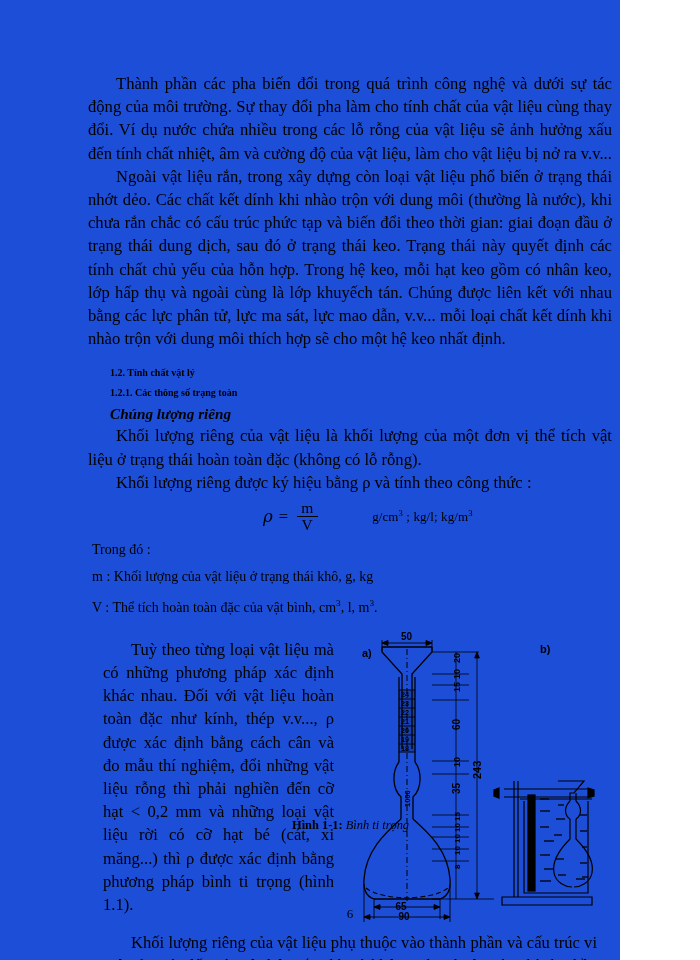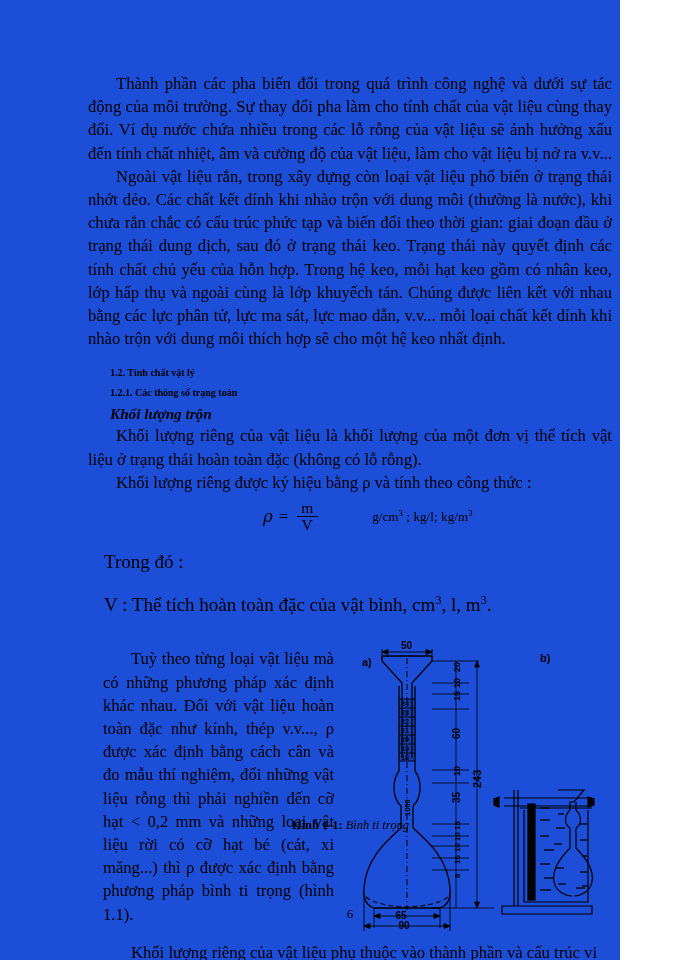--- a/index.html
+++ b/index.html
@@ -71,22 +71,22 @@
     margin: 0 2px;
     line-height: 1.05;
   }
   .frac .num { padding: 0 5px; font-size: 15.5px; }
   .frac .den { padding: 0 5px; border-top: 1.1px solid #000; font-size: 15.5px; }
   .rho { font-style: italic; font-family: "DejaVu Serif", serif; }
   .units { margin-left: 52px; font-size: 13px; letter-spacing: 0.1px;}
   sup.s { font-size: 0.66em; vertical-align: super; }
 
   .line {
-    margin: 16px;
-    font-size: 19px;
+    margin: 4px;
+    font-size: 14px;
     line-height: 23.2px;
     text-indent: 0;
   }
 
   
   .figure {
     float: right;
     width: 268px;
     margin: 6px 0 0 10px;
     position: relative;
@@ -130,36 +130,37 @@
 
 <div class="page">
 
   <div class="content">
 
     <p class="body-text">Thành phần các pha biến đổi trong quá trình công nghệ và dưới sự tác động của môi trường. Sự thay đổi pha làm cho tính chất của vật liệu cùng thay đổi. Ví dụ nước chứa nhiều trong các lỗ rỗng của vật liệu sẽ ảnh hưởng xấu đến tính chất nhiệt, âm và cường độ của vật liệu, làm cho vật liệu bị nở ra v.v...</p>
     <p class="body-text">Ngoài vật liệu rắn, trong xây dựng còn loại vật liệu phổ biến ở trạng thái nhớt dẻo. Các chất kết dính khi nhào trộn với dung môi (thường là nước), khi chưa rắn chắc có cấu trúc phức tạp và biến đổi theo thời gian: giai đoạn đầu ở trạng thái dung dịch, sau đó ở trạng thái keo. Trạng thái này quyết định các tính chất chủ yếu của hỗn hợp. Trong hệ keo, mỗi hạt keo gồm có nhân keo, lớp hấp thụ và ngoài cùng là lớp khuyếch tán. Chúng được liên kết với nhau bằng các lực phân tử, lực ma sát, lực mao dẫn, v.v... mỗi loại chất kết dính khi nhào trộn với dung môi thích hợp sẽ cho một hệ keo nhất định.</p>
 
     <p class="heading gap-before">1.2. Tính chất vật lý</p>
     <p class="heading">1.2.1. Các thông số trạng toàn</p>
-    <p class="subheading">Khối lượng trộn</p>
+    <p class="subheading">Chúng lượng riêng</p>
 
     <p class="body-text">Khối lượng riêng của vật liệu là khối lượng của một đơn vị thể tích vật liệu ở trạng thái hoàn toàn đặc (không có lỗ rỗng).</p>
     <p class="body-text">Khối lượng riêng được ký hiệu bằng ρ và tính theo công thức :</p>
 
     <div class="formula-row">
       <span class="rho">ρ</span>
       <span style="margin:0 6px;">=</span>
       <span class="frac">
         <span class="num">m</span>
         <span class="den">V</span>
       </span>
       <span class="units"><span>g/cm</span><sup class="s">3</sup><span> ; kg/l; kg/m</span><sup class="s">3</sup></span>
     </div>
 
     <p class="line">Trong đó :</p>
+    <p class="line">m : Khối lượng  của vật liệu ở trạng thái khô, g, kg</p>
     <p class="line"><span>V : Thể tích hoàn toàn đặc của vật bình, cm</span><sup class="s">3</sup><span>, l, m</span><sup class="s">3</sup><span>.</span></p>
 
     <div class="flow">
 
       <div class="figure">
         <div class="figwrap">
           <svg width="268" height="300" viewBox="0 0 268 300">
             <g stroke="#000" fill="none" stroke-width="1.15">
 
               <path d="M38,18 L38,23 L58,45 L58,120" stroke-width="1.3"></path>

